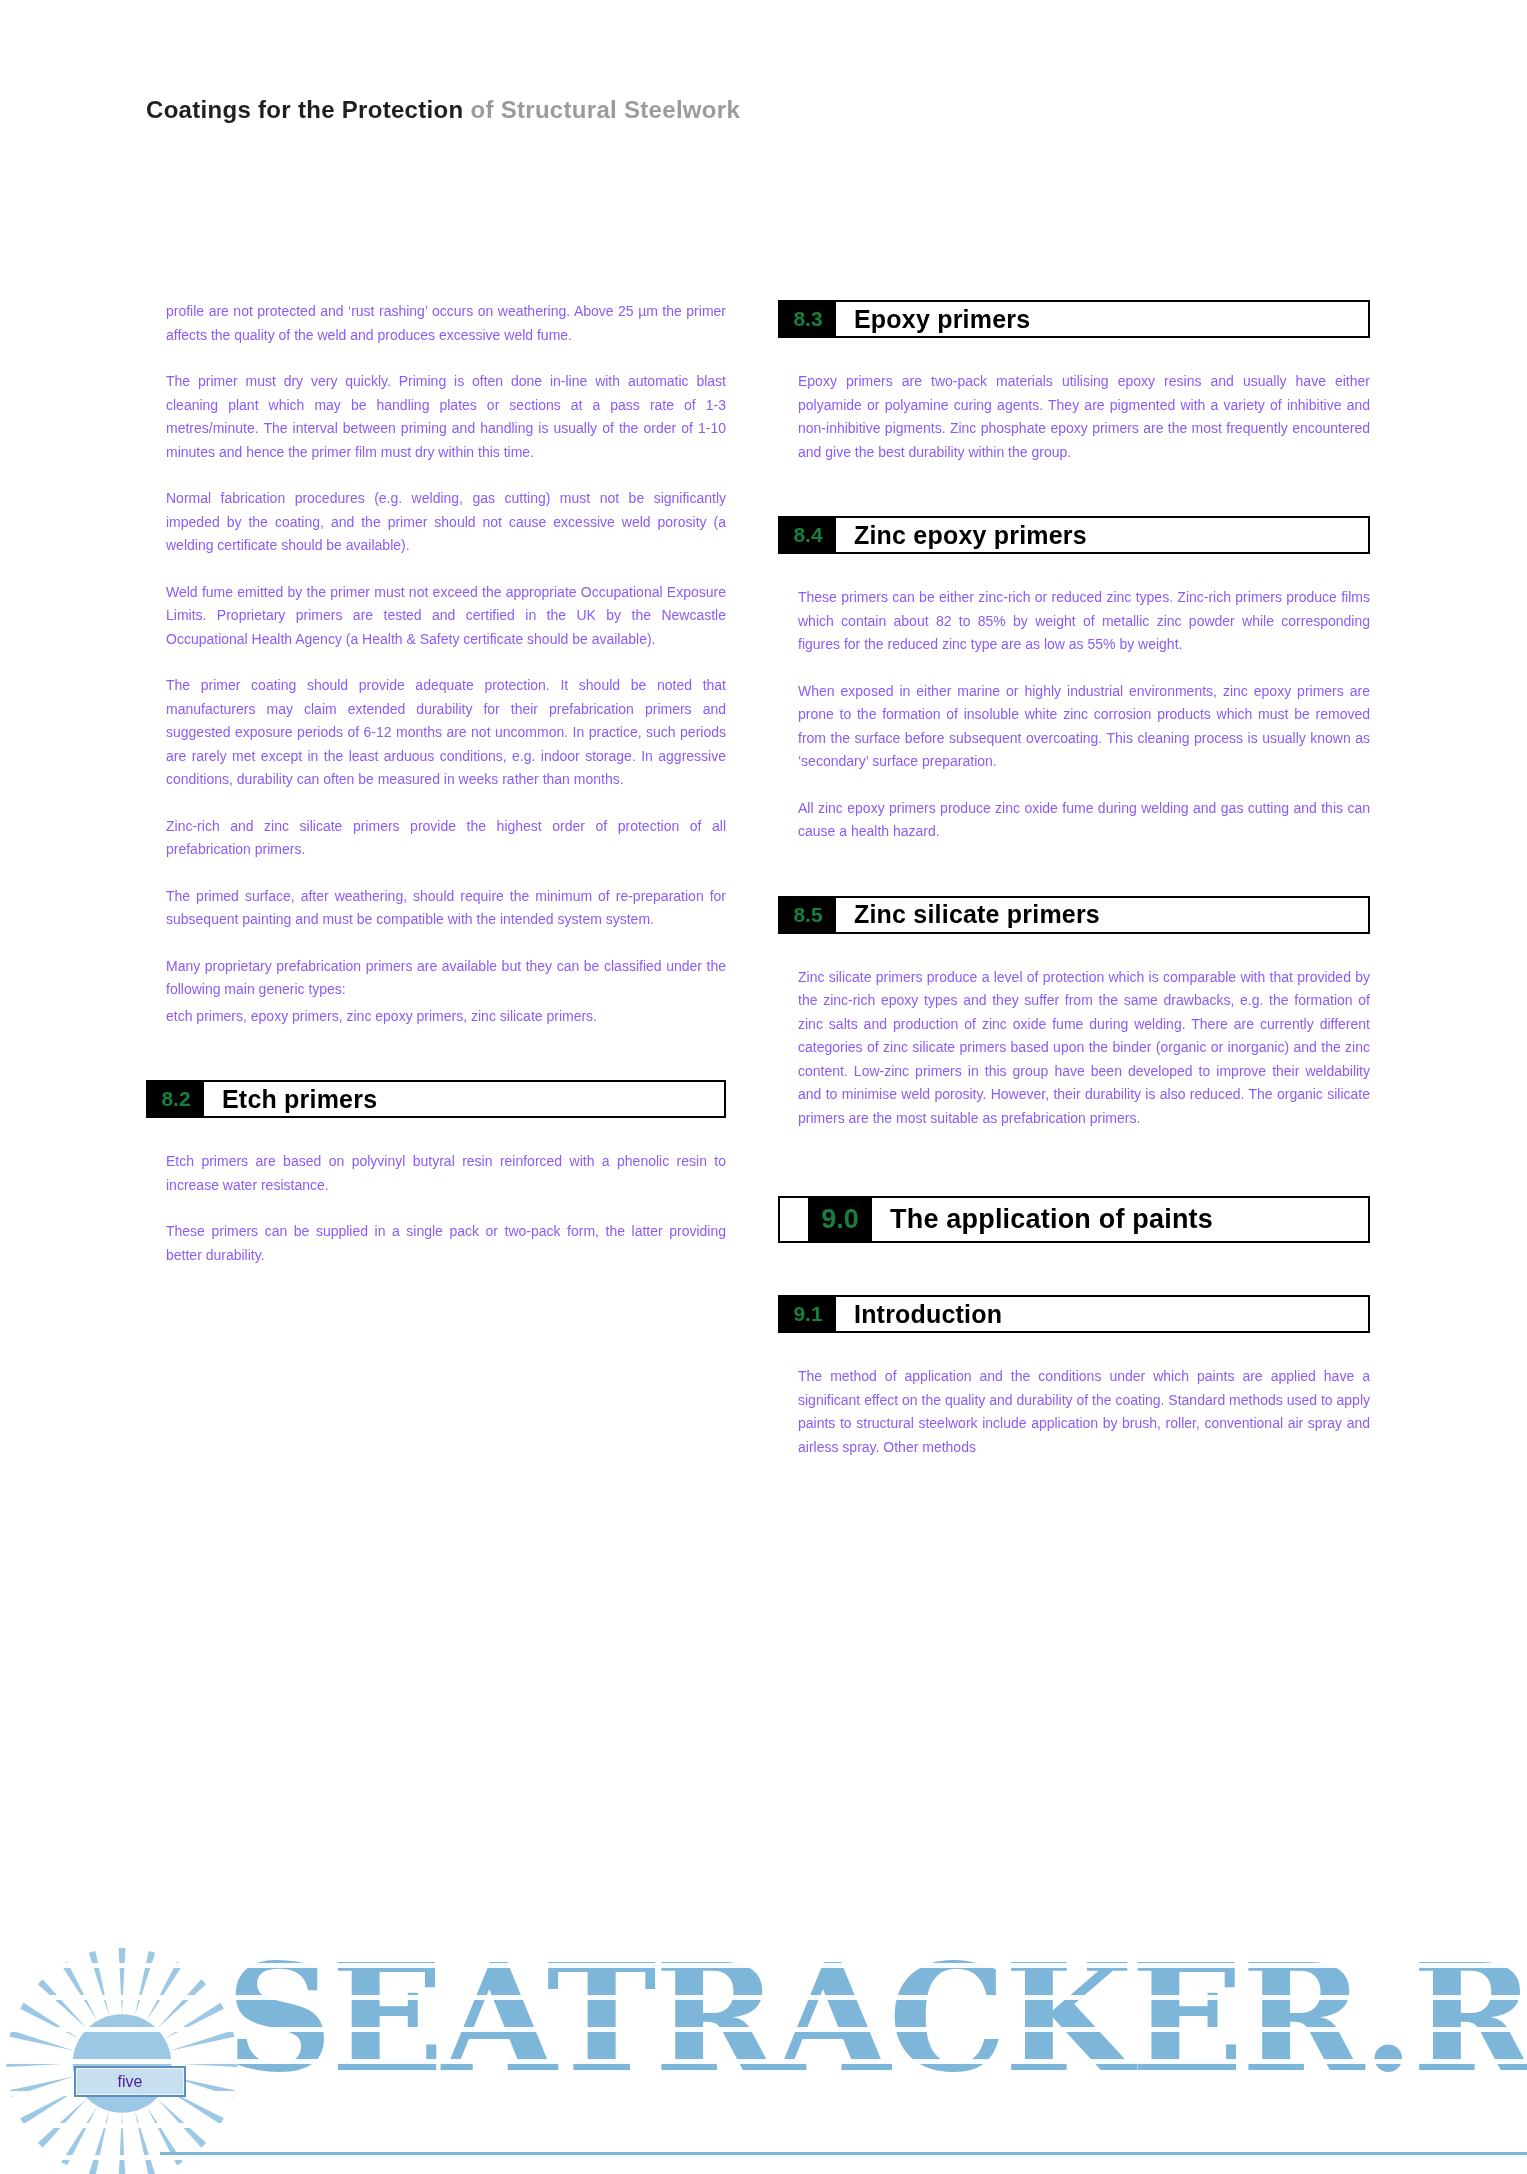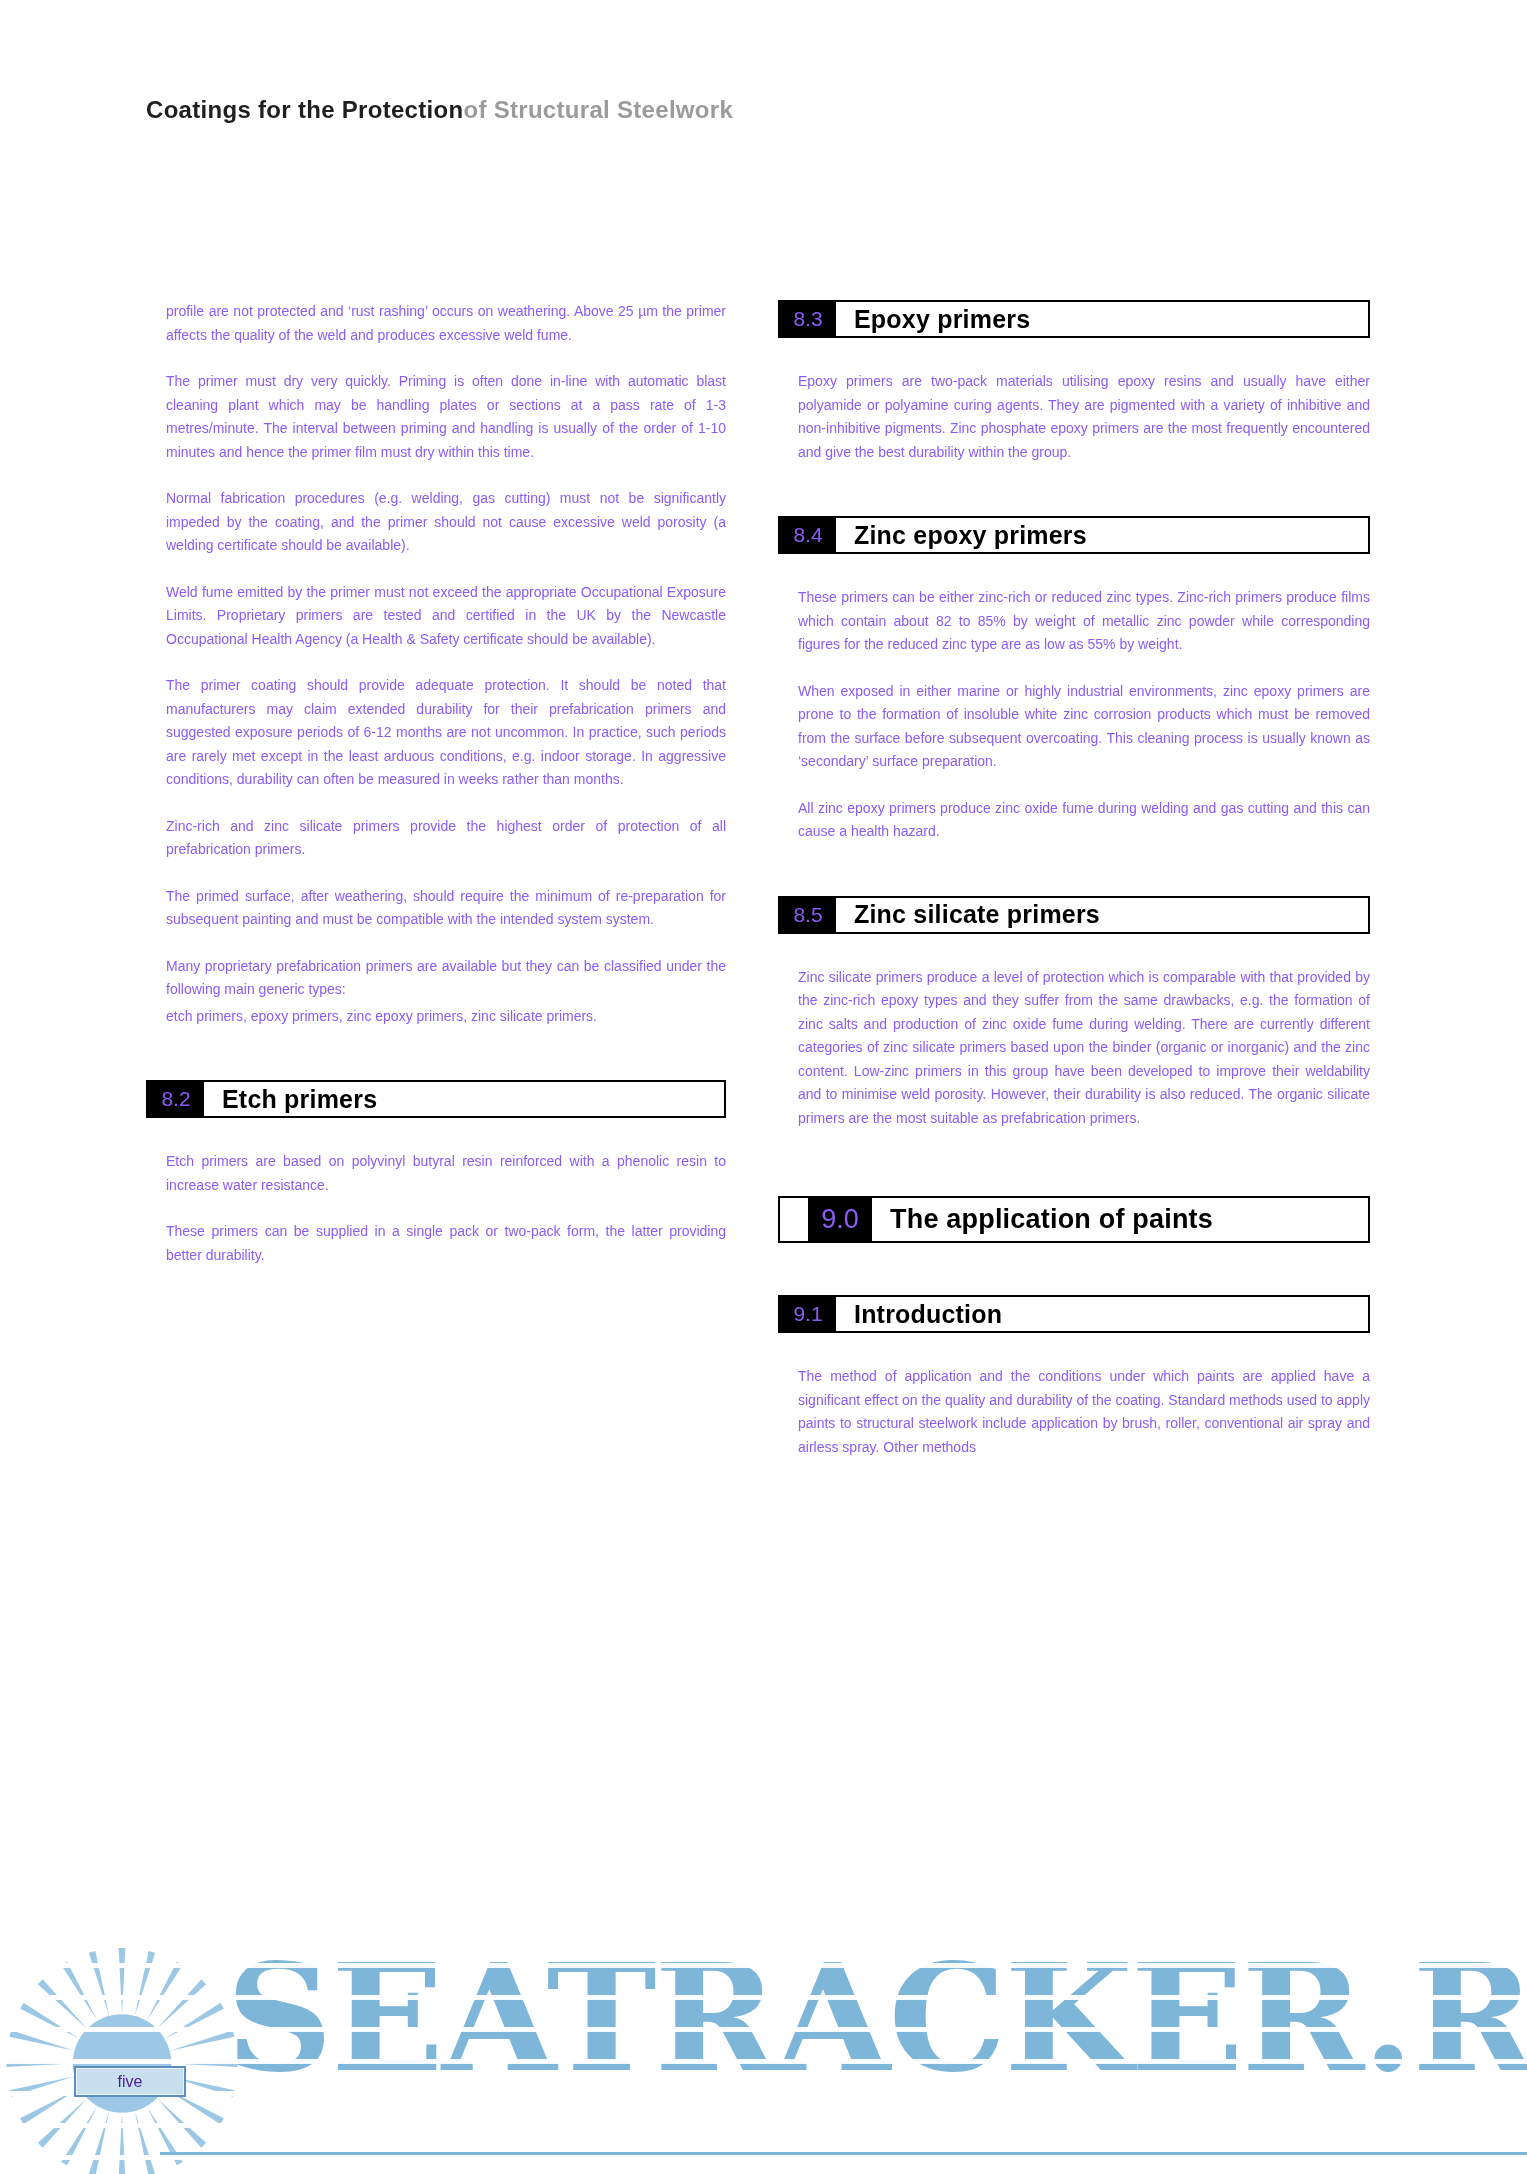--- a/index.html
+++ b/index.html
@@ -11,21 +11,21 @@
     background:#ffffff;
     overflow:hidden;
     font-family:"Liberation Sans", sans-serif;
     color:#1f1f1f;
   }
   .doc-header {
     position:absolute; top:96px; left:146px;
     font-size:24px; font-weight:bold; letter-spacing:0.3px;
     white-space:nowrap;
   }
-  .doc-header .t2 { color:#9b9b9b; }
+  .doc-header .t2 { color:#9b9b9b; margin-left:7px; }
 
   .columns {
     position:absolute; top:300px; left:146px;
     display:flex; gap:52px; align-items:flex-start;
   }
   .col { display:block; }
   .col.left  { width:580px; }
   .col.right { width:592px; }
   .col > :first-child { margin-top:0 !important; }
 
@@ -35,21 +35,21 @@
   }
   .para.tight { margin-top:-20px; }
 
   .section-header {
     display:flex; align-items:stretch;
     border:2px solid #000;
     margin:52px 0 32px;
     height:38px; background:#fff;
   }
   .sec-num {
-    background:#000; color:#8b5cf6; font-weight:normal;
+    background:#000; color:#15803d; font-weight:bold;
     width:56px; flex:0 0 56px;
     display:flex; align-items:center; justify-content:center;
     font-size:21px;
   }
   .sec-title {
     font-weight:bold; font-size:25px; color:#000;
     display:flex; align-items:center; padding-left:18px;
     letter-spacing:0.2px;
   }
   .section-header.large { height:47px; margin:66px 0 30px;padding-left:28px; }

